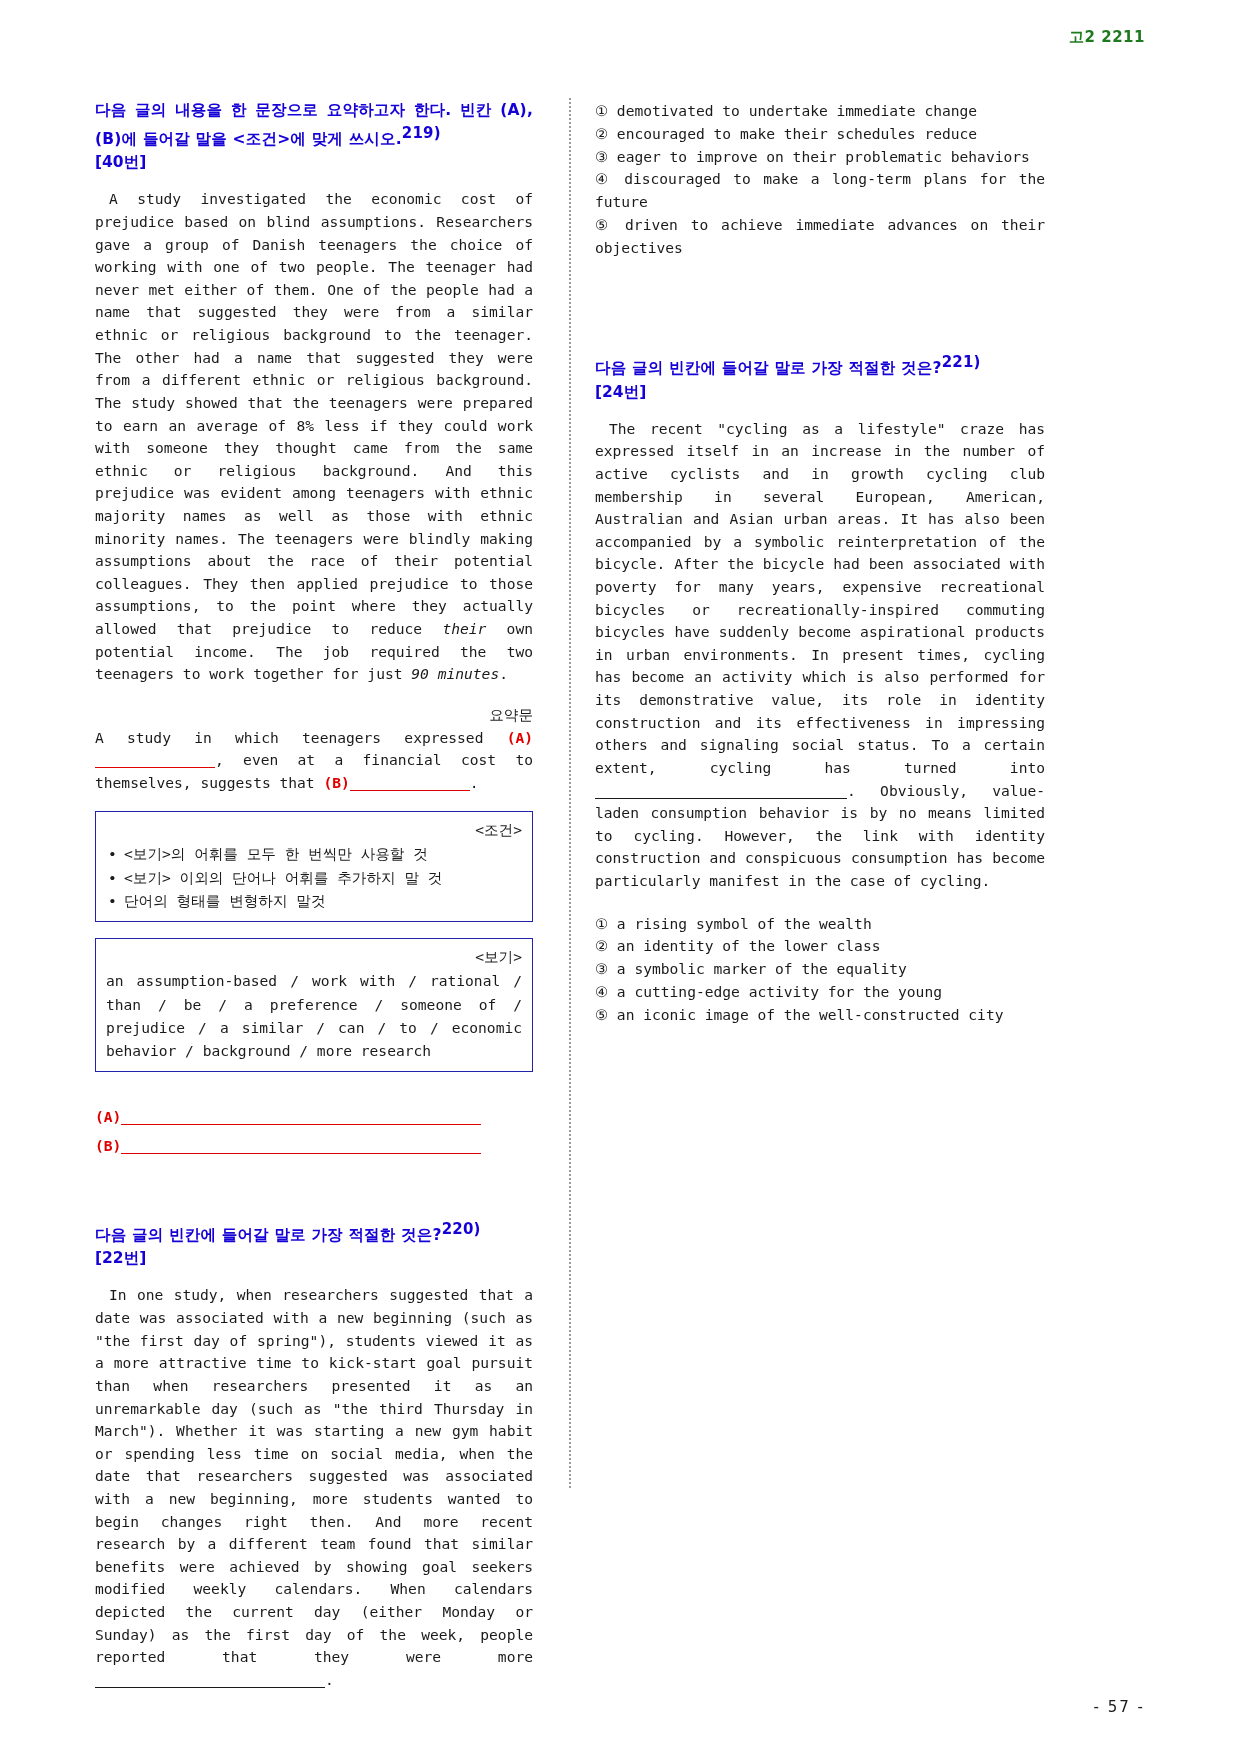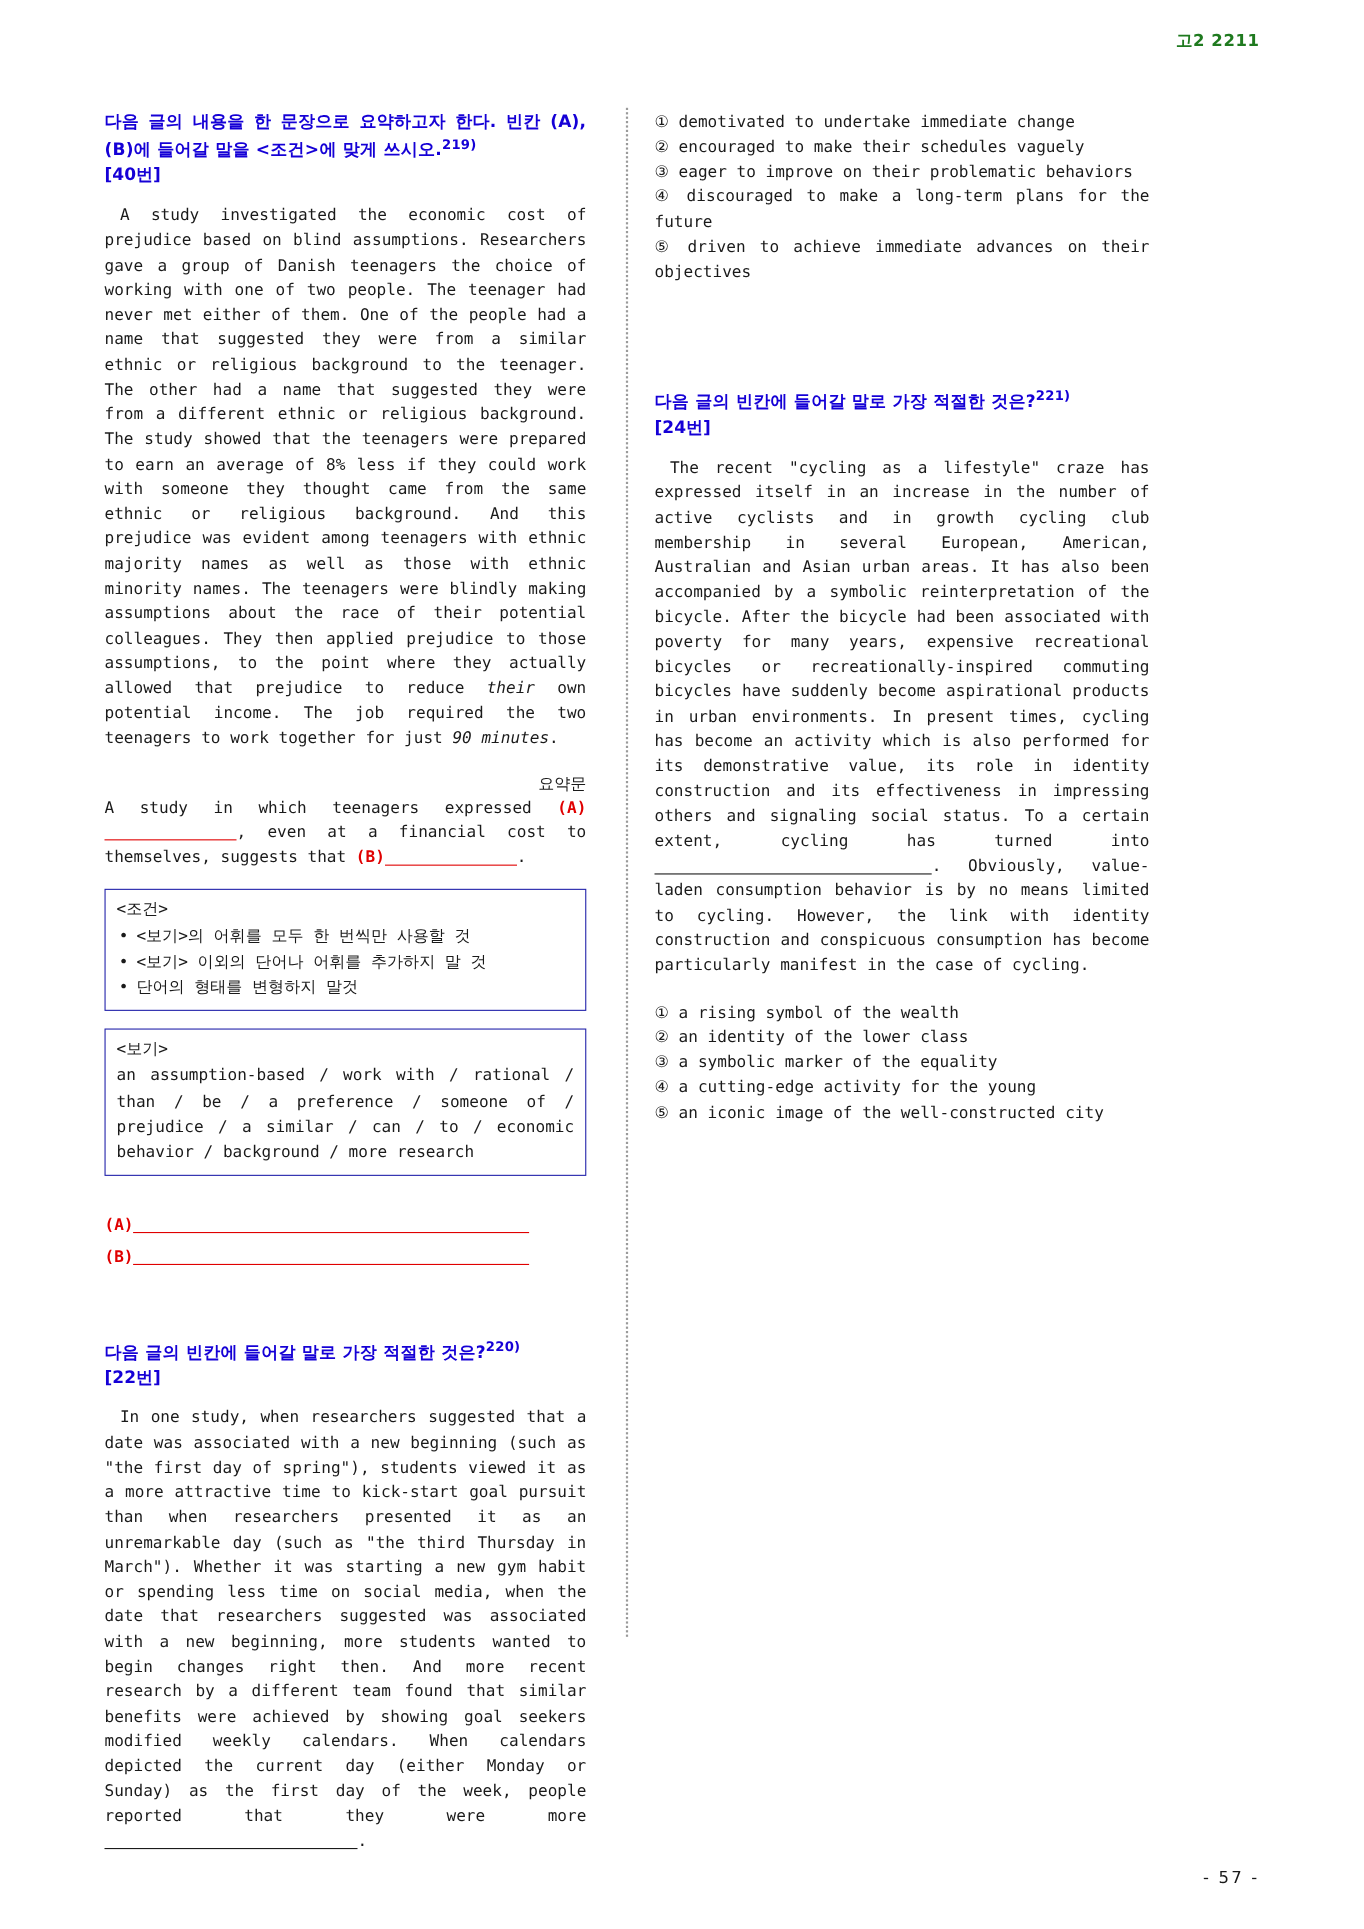--- a/index.html
+++ b/index.html
@@ -49,21 +49,21 @@
     font-family:"DejaVu Sans","Liberation Sans",sans-serif;
     font-weight:bold;
     font-size:15.5px;
     color:#1500d6;
     line-height:1.55;
     letter-spacing:.2px;
     text-align:justify;
     text-justify:inter-character;
   }
   .q-heading .sup{
-    font-size:12px;
+    font-size:15px;
     vertical-align:super;
     font-weight:bold;
   }
   .q-num{
     font-family:"DejaVu Sans","Liberation Sans",sans-serif;
     font-weight:bold;
     font-size:15.5px;
     color:#1500d6;
     line-height:1.5;
   }
@@ -100,21 +100,21 @@
     vertical-align:-3px;
   }
   .box{
     border:1.4px solid #2222aa;
     box-sizing:border-box;
     padding:6px 10px 8px 10px;
     margin-top:16px;
     font-size:14.6px;
     line-height:1.6;
   }
-  .box .box-title{margin-bottom:1px;}
+  .box .box-title{margin-bottom:1px;text-align:right;}
   .bullets{margin:0;padding:0;list-style:none;}
   .bullets li{
     position:relative;
     padding-left:18px;
     line-height:1.62;
   }
   .bullets li:before{
     content:"\2022";
     position:absolute;
     left:2px;top:0;
@@ -216,21 +216,21 @@
       <div class="passage indent"><span>In one study, when researchers suggested that a date was associated with a new beginning (such as "the first day of spring"), students viewed it as a more attractive time to kick-start goal pursuit than when researchers presented it as an unremarkable day (such as "the third Thursday in March"). Whether it was starting a new gym habit or spending less time on social media, when the date that researchers suggested was associated with a new beginning, more students wanted to begin changes right then. And more recent research by a different team found that similar benefits were achieved by showing goal seekers modified weekly calendars. When calendars depicted the current day (either Monday or Sunday) as the first day of the week, people reported that they were more </span><span class="blank-line-mid"></span><span>.</span></div>
 
     </div>
 
     <div class="divider"></div>
 
     <div class="col col-right">
 
       <div class="choices">
         <div class="choice">① demotivated to undertake immediate change</div>
-        <div class="choice">② encouraged to make their schedules vaguely</div>
+        <div class="choice">② encouraged to make their schedules reduce</div>
         <div class="choice">③ eager to improve on their problematic behaviors</div>
         <div class="choice">④ discouraged to make a long-term plans for the future</div>
         <div class="choice">⑤ driven to achieve immediate advances on their objectives</div>
       </div>
 
       <div class="spacer-lg"></div>
       <div class="spacer-md"></div>
 
       <div class="q-heading"><span>다음 글의 빈칸에 들어갈 말로 가장 적절한 것은?</span><span class="sup">221)</span></div>
       <div class="q-num">[24번]</div>

